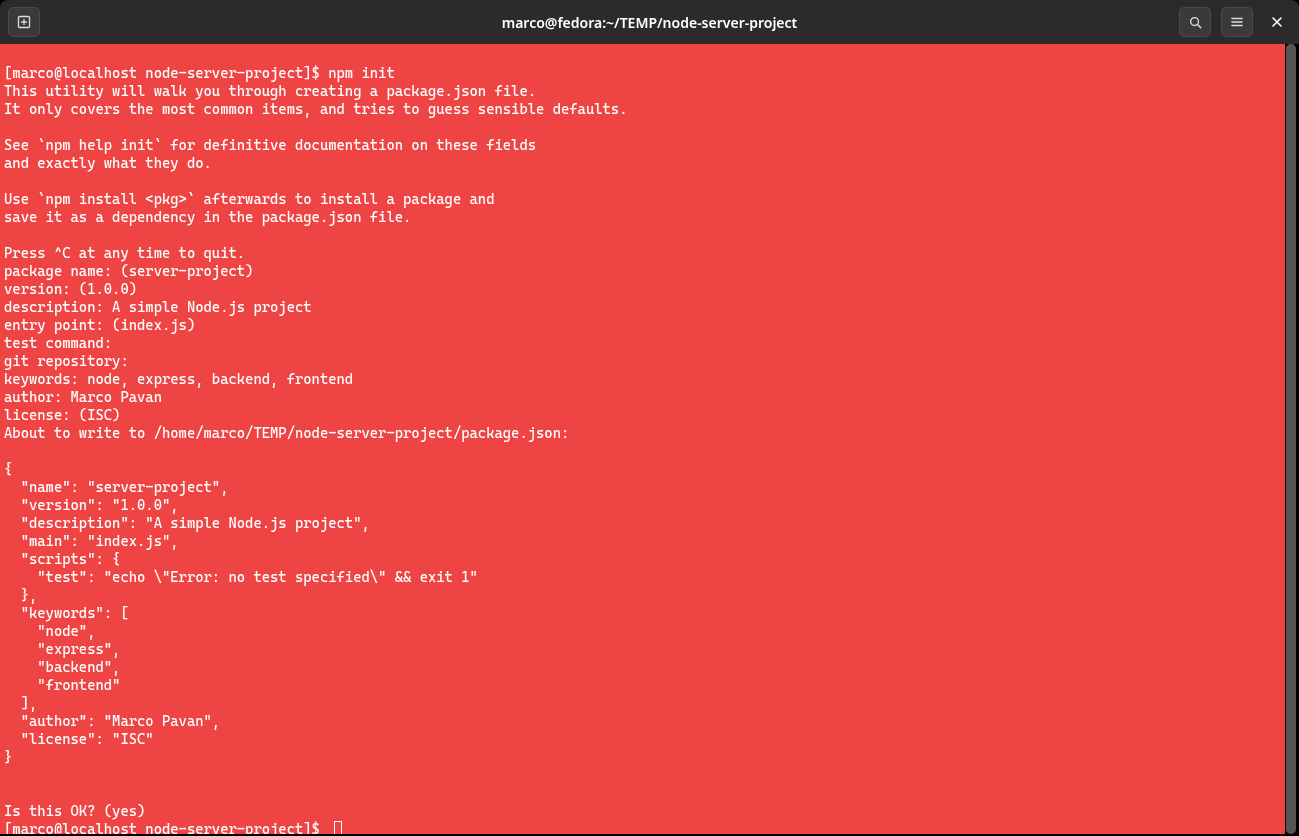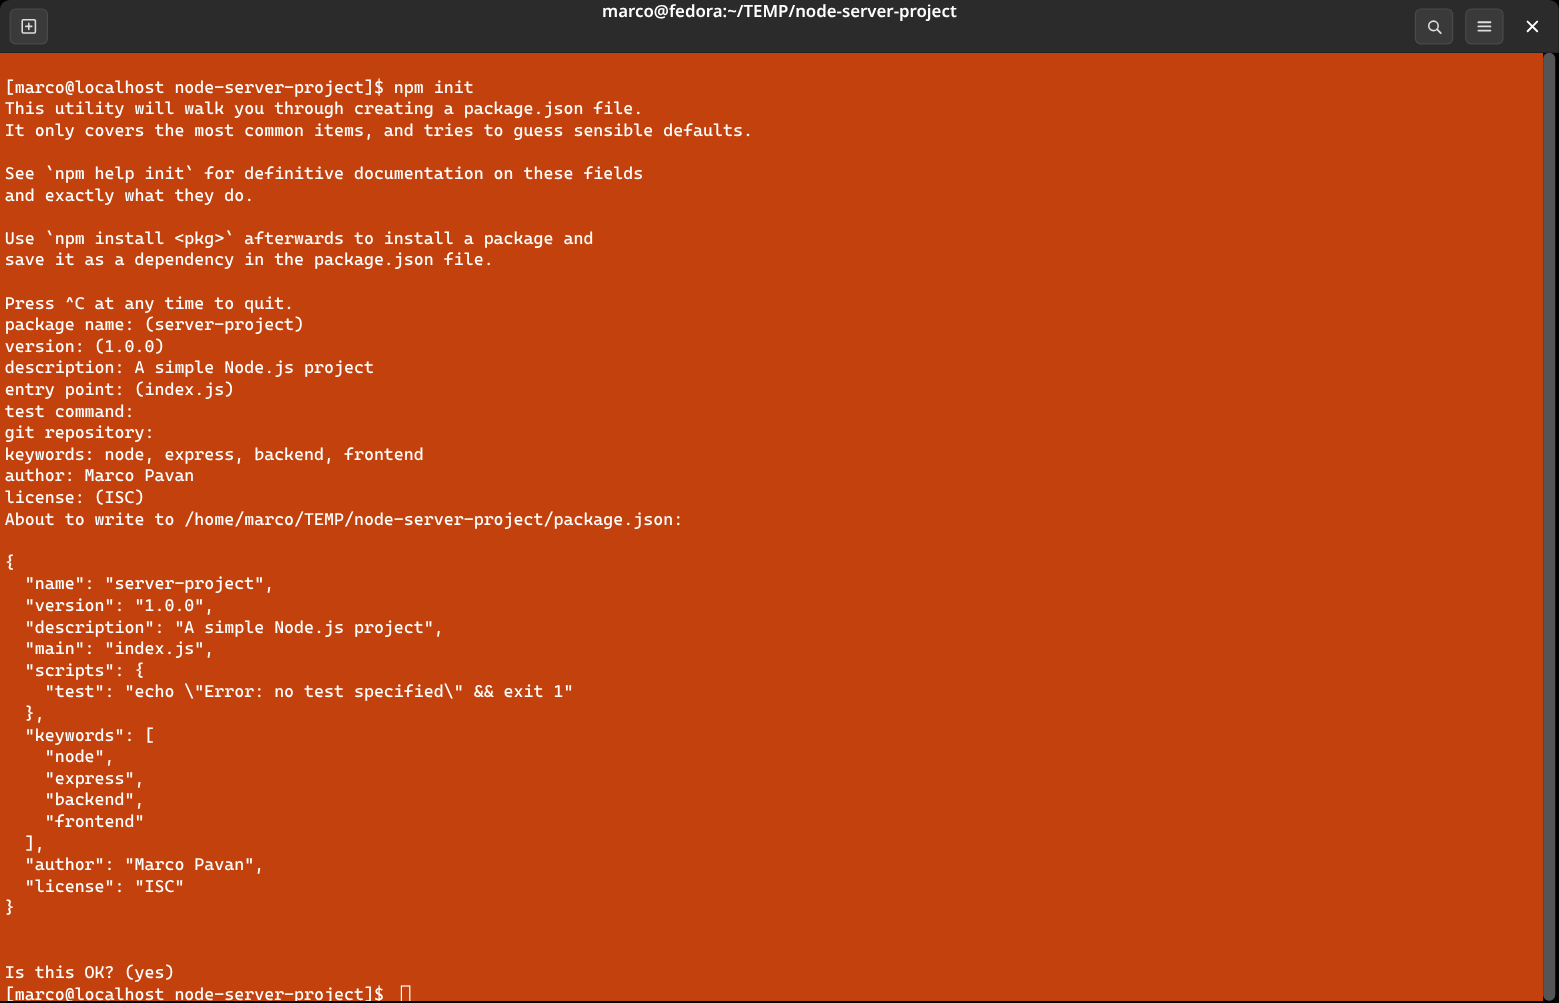--- a/index.html
+++ b/index.html
@@ -8,20 +8,21 @@
       height: 836px;
       background: #000;
       font-family: "Courier New", monospace;
       overflow: hidden;
       position: relative;
     }
     .titlebar {
       height: 44px;
       background: #2b2b2b;
       display: flex;
+      align-items: center;
       padding: 0 8px;
       border-top-left-radius: 8px;
       border-top-right-radius: 8px;
       position: relative;
     }
     .tb-left {
       display: flex;
       align-items: center;
     }
     .tb-btn {
@@ -57,21 +58,21 @@
       display: flex;
       align-items: center;
       justify-content: center;
       cursor: pointer;
       color: #fff;
       border-radius: 4px;
     }
     .terminal {
       width: 1285px;
       height: 790px;
-      background: #c2410c;
+      background: #ef4444;
       color: #fff;
       font-size: 14.2px;
       line-height: 18px;
       padding: 2px 4px;
       white-space: pre;
       overflow-y: auto;
       position: relative;
       font-family: "Cascadia Mono", "Consolas", "Courier New", monospace;
     }
     .scrollbar {

